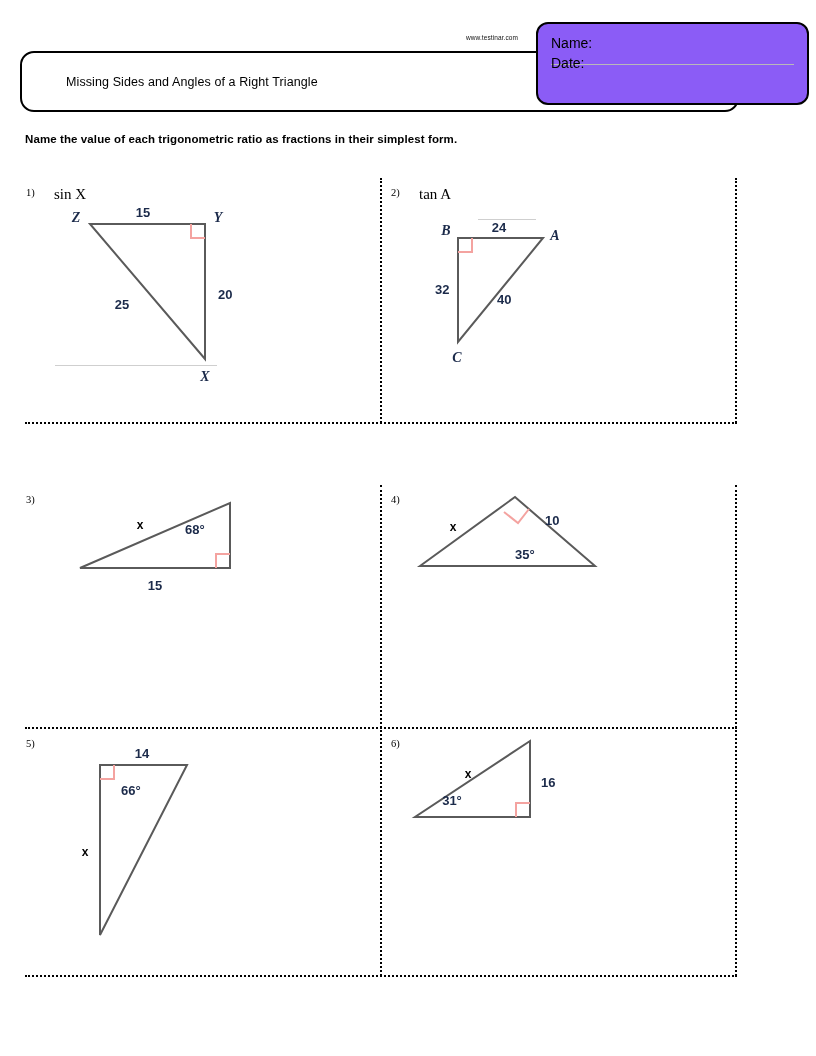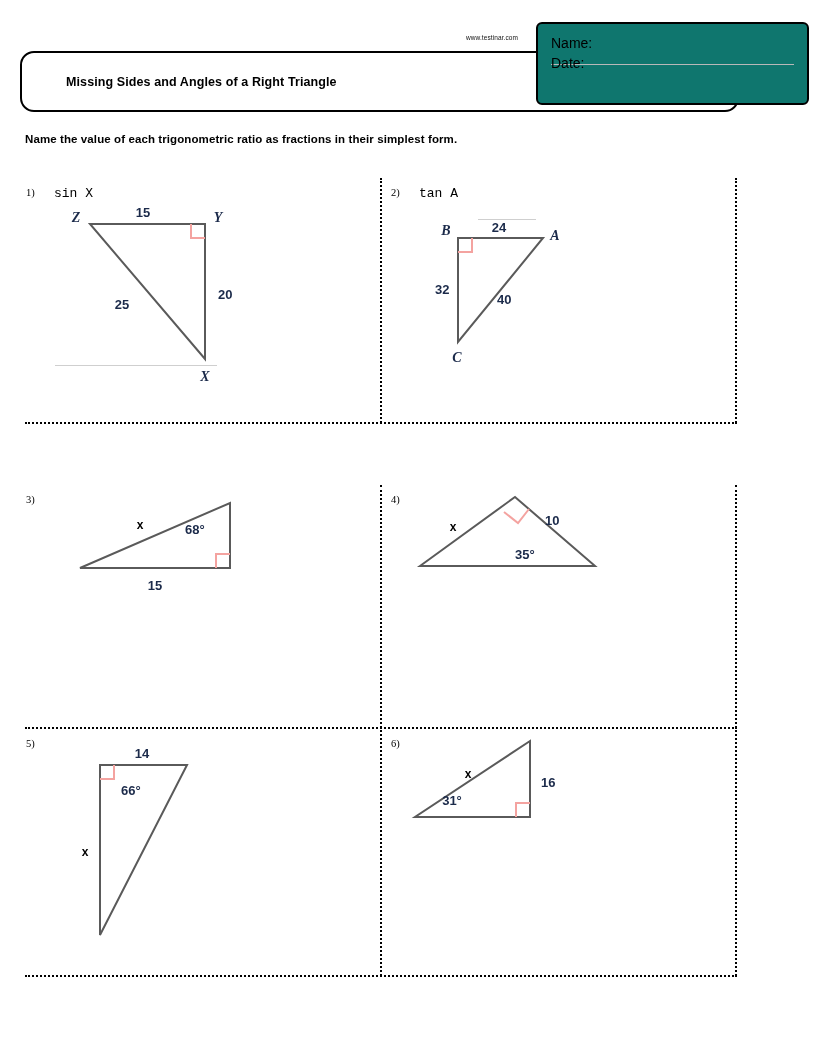--- a/index.html
+++ b/index.html
@@ -10,25 +10,25 @@
   }
   .page{position:relative;width:816px;height:1056px;}
 
   
   .title-box{
     position:absolute;left:20px;top:51px;width:715px;height:57px;
     border:2.5px solid #000;border-radius:14px;background:#fff;
     display:flex;align-items:center;z-index:1;
   }
   .title-text{
-    margin-left:21px;font-size:12.5px;font-weight:bold;letter-spacing:.1px;padding-left:23px;
+    margin-left:21px;font-size:12.5px;font-weight:normal;letter-spacing:.1px;padding-left:23px;
   }
   .namedate-box{
     position:absolute;left:536px;top:22px;width:269px;height:79px;
-    border:2.5px solid #000;border-radius:6px;background:#0f766e;z-index:3;
+    border:2.5px solid #000;border-radius:12px;background:#8b5cf6;z-index:3;
   }
   .nd-row{position:absolute;left:13px;font-size:14px;}
   .nd-name{top:11px;}
   .nd-date{top:31px;}
   .nd-rule{
     position:absolute;left:13px;right:13px;top:40px;height:1px;background:#b9b9b9;
   }
   .watermark{
     position:absolute;left:452px;top:34px;width:80px;text-align:center;
     font-size:6.5px;color:#111;letter-spacing:.1px;z-index:4;
@@ -40,21 +40,21 @@
   }
   .instr-1{top:133px;}
   .instr-2{top:438px;}
 
   
   .cell{position:absolute;box-sizing:border-box;}
   .cell .num{
     position:absolute;left:6px;top:5px;font-size:10.5px;font-family:"Liberation Serif", serif;
   }
   .cell .prompt{
-    position:absolute;left:34px;top:4px;font-size:13px;font-family:Liberation Mono, monospace;
+    position:absolute;left:34px;top:4px;font-size:15px;font-family:Liberation Serif, serif;
   }
   
   .dot-h{position:absolute;border-top:2px dotted #000;height:0;}
   .dot-v{position:absolute;border-left:2px dotted #000;width:0;}
 
   .grayline{position:absolute;height:1px;background:#cfcfcf;}
 
   svg{display:block;overflow:visible;}
   .stroke{stroke:#5a5a5a;stroke-width:2;fill:none;}
   .rt{stroke:#f4a3a0;stroke-width:2;fill:none;}

